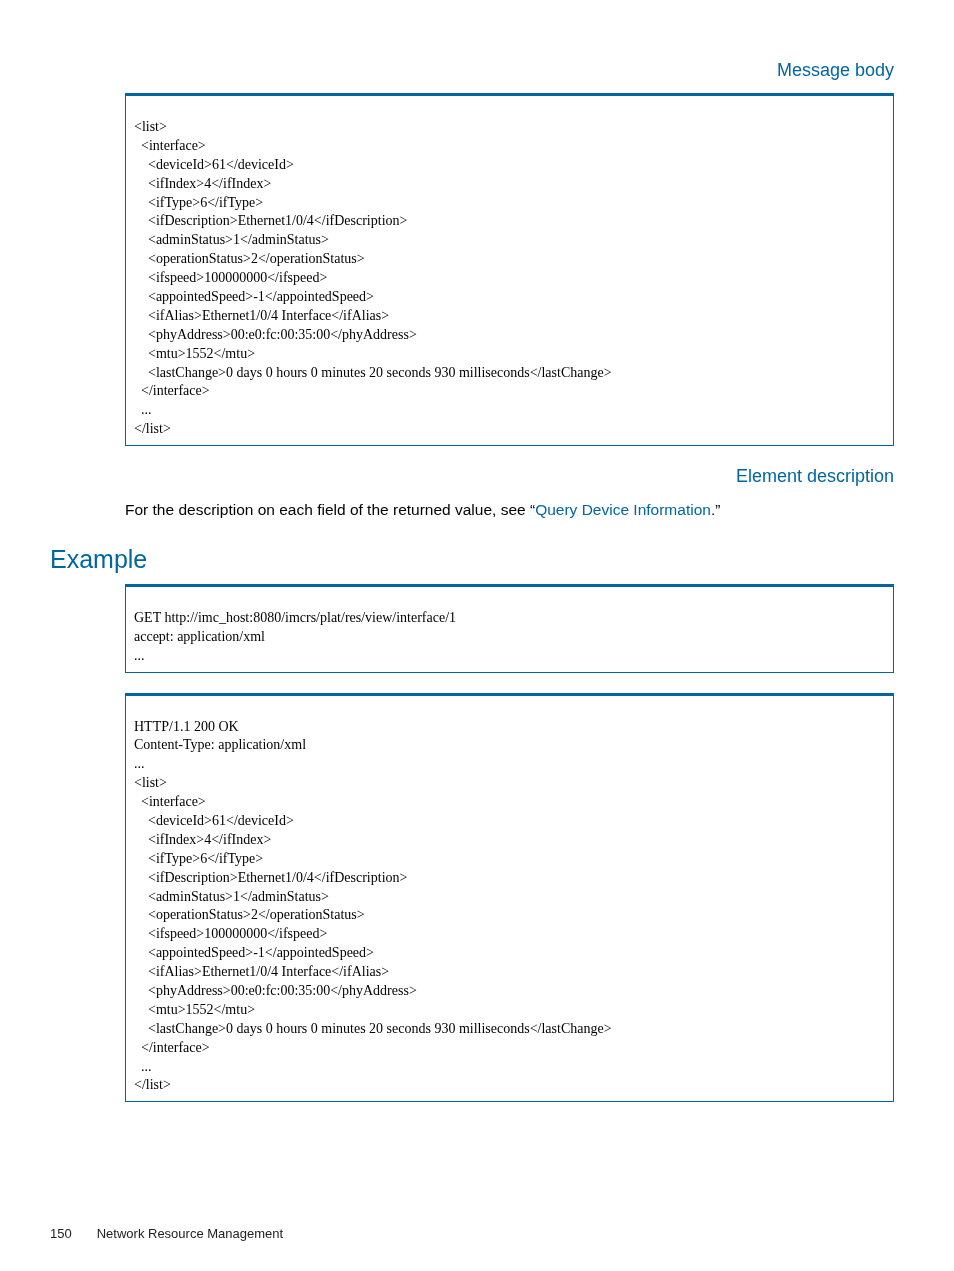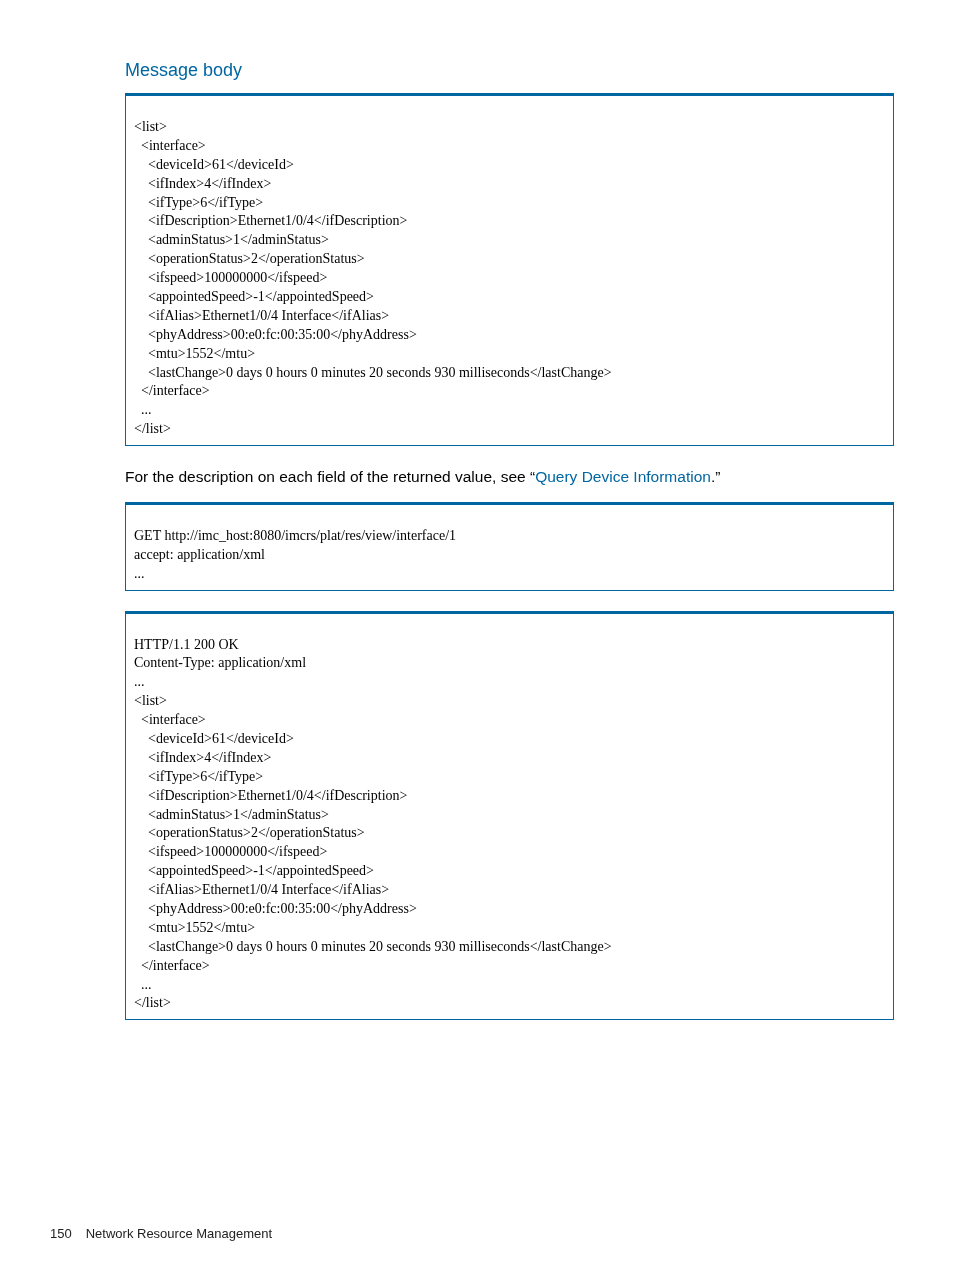--- a/index.html
+++ b/index.html
@@ -14,20 +14,21 @@
     padding: 50px 60px 40px 50px;
     box-sizing: border-box;
     min-height: 1271px;
     position: relative;
   }
   .h3 {
     color: #0066a1;
     font-size: 18px;
     font-weight: normal;
     margin: 10px 0 12px 75px;
+    text-align: right;
   }
   .h2 {
     color: #0066a1;
     font-size: 25px;
     font-weight: normal;
     margin: 24px 0 10px 0;
   }
   .body-text {
     font-size: 15.5px;
     margin: 8px 0 14px 75px;
@@ -49,21 +50,21 @@
     text-decoration: none;
   }
   .footer {
     position: absolute;
     bottom: 30px;
     left: 50px;
     font-size: 13px;
     color: #222;
   }
   .footer .pg {
-    margin-right: 14px;
+    margin-right: 25px;
   }
 </style>
 </head>
 <body>
 
 <div class="page">
 
   <div class="h3">Message body</div>
   <div class="codebox">&lt;list&gt;
   &lt;interface&gt;
@@ -76,24 +77,26 @@
     &lt;ifspeed&gt;100000000&lt;/ifspeed&gt;
     &lt;appointedSpeed&gt;-1&lt;/appointedSpeed&gt;
     &lt;ifAlias&gt;Ethernet1/0/4 Interface&lt;/ifAlias&gt;
     &lt;phyAddress&gt;00:e0:fc:00:35:00&lt;/phyAddress&gt;
     &lt;mtu&gt;1552&lt;/mtu&gt;
     &lt;lastChange&gt;0 days 0 hours 0 minutes 20 seconds 930 milliseconds&lt;/lastChange&gt;
   &lt;/interface&gt;
   ...
 &lt;/list&gt;</div>
 
+  <div class="h3">Element description</div>
   <div class="body-text">
     <span>For the description on each field of the returned value, see “</span><a class="link" href="#">Query Device Information</a><span>.”</span>
   </div>
 
+  <div class="h2">Example</div>
 
   <div class="codebox">GET http://imc_host:8080/imcrs/plat/res/view/interface/1
 accept: application/xml
 ...</div>
 
   <div class="codebox">HTTP/1.1 200 OK
 Content-Type: application/xml
 ...
 &lt;list&gt;
   &lt;interface&gt;

